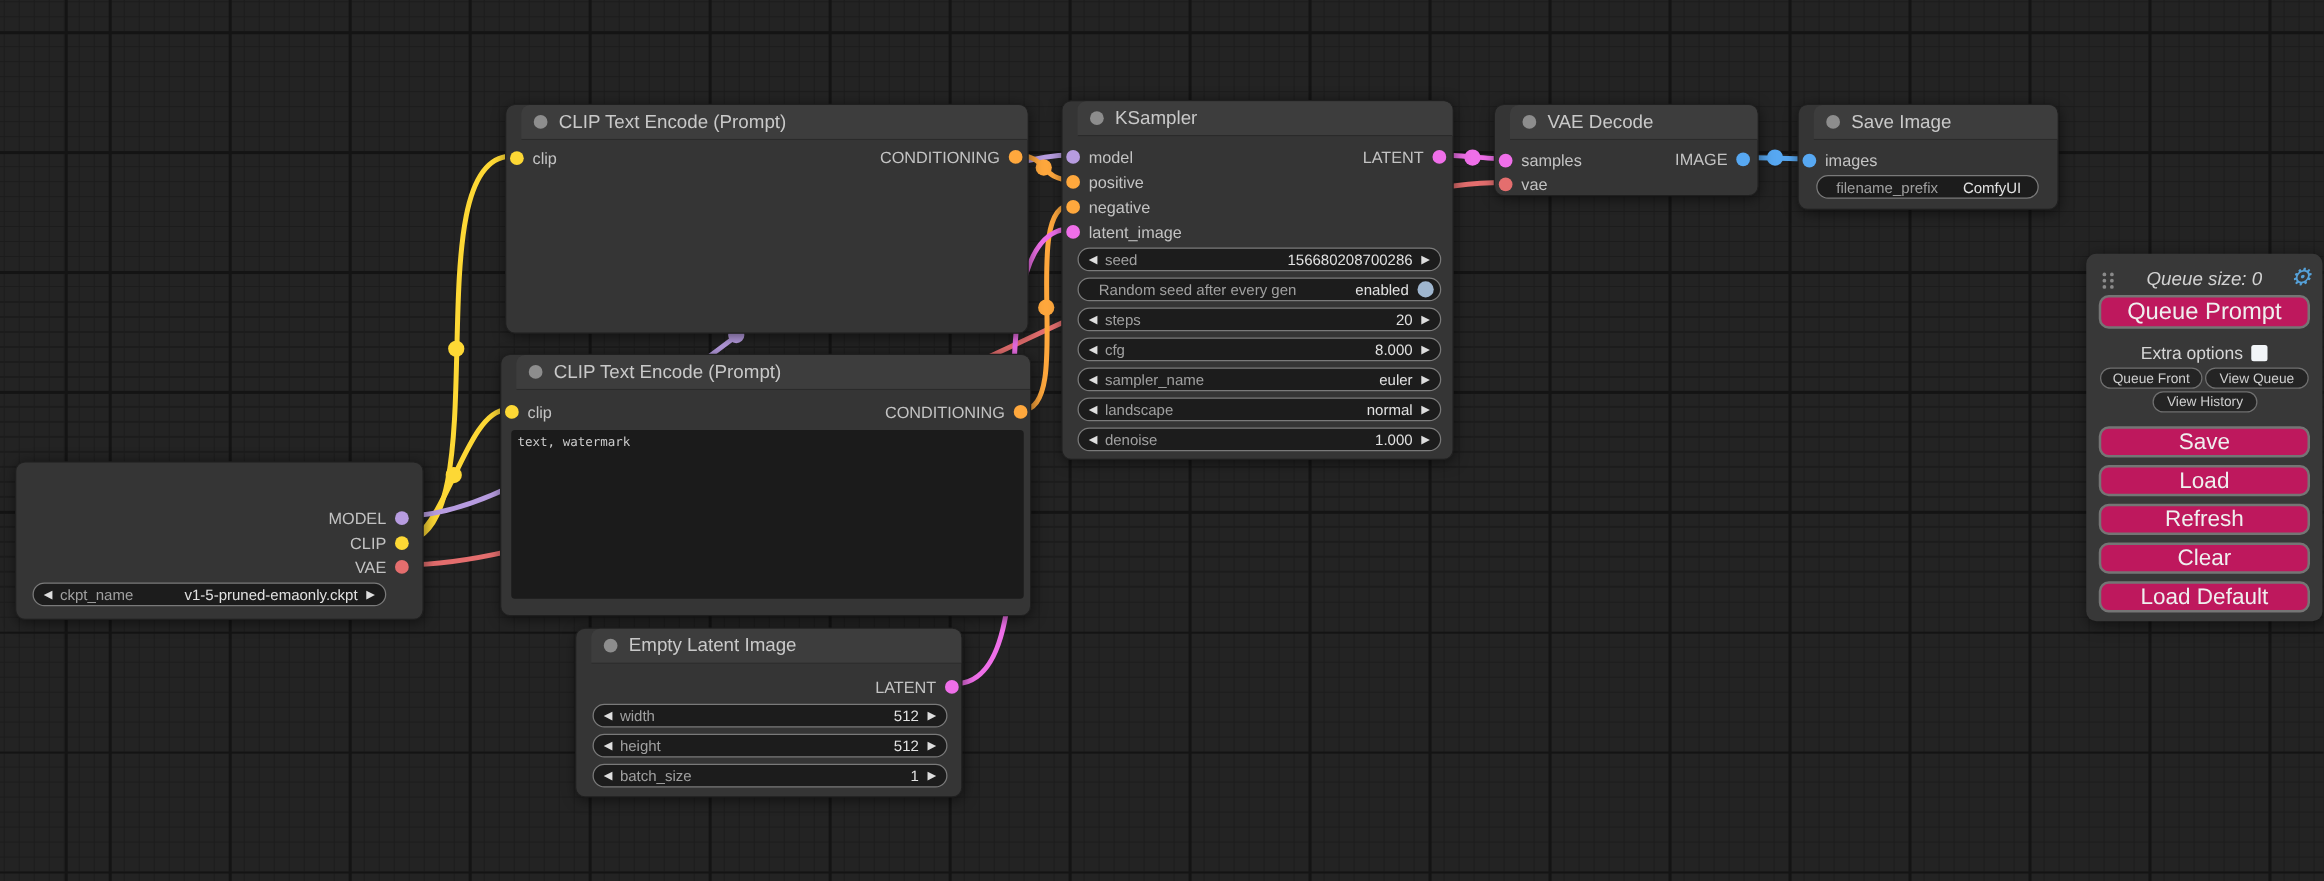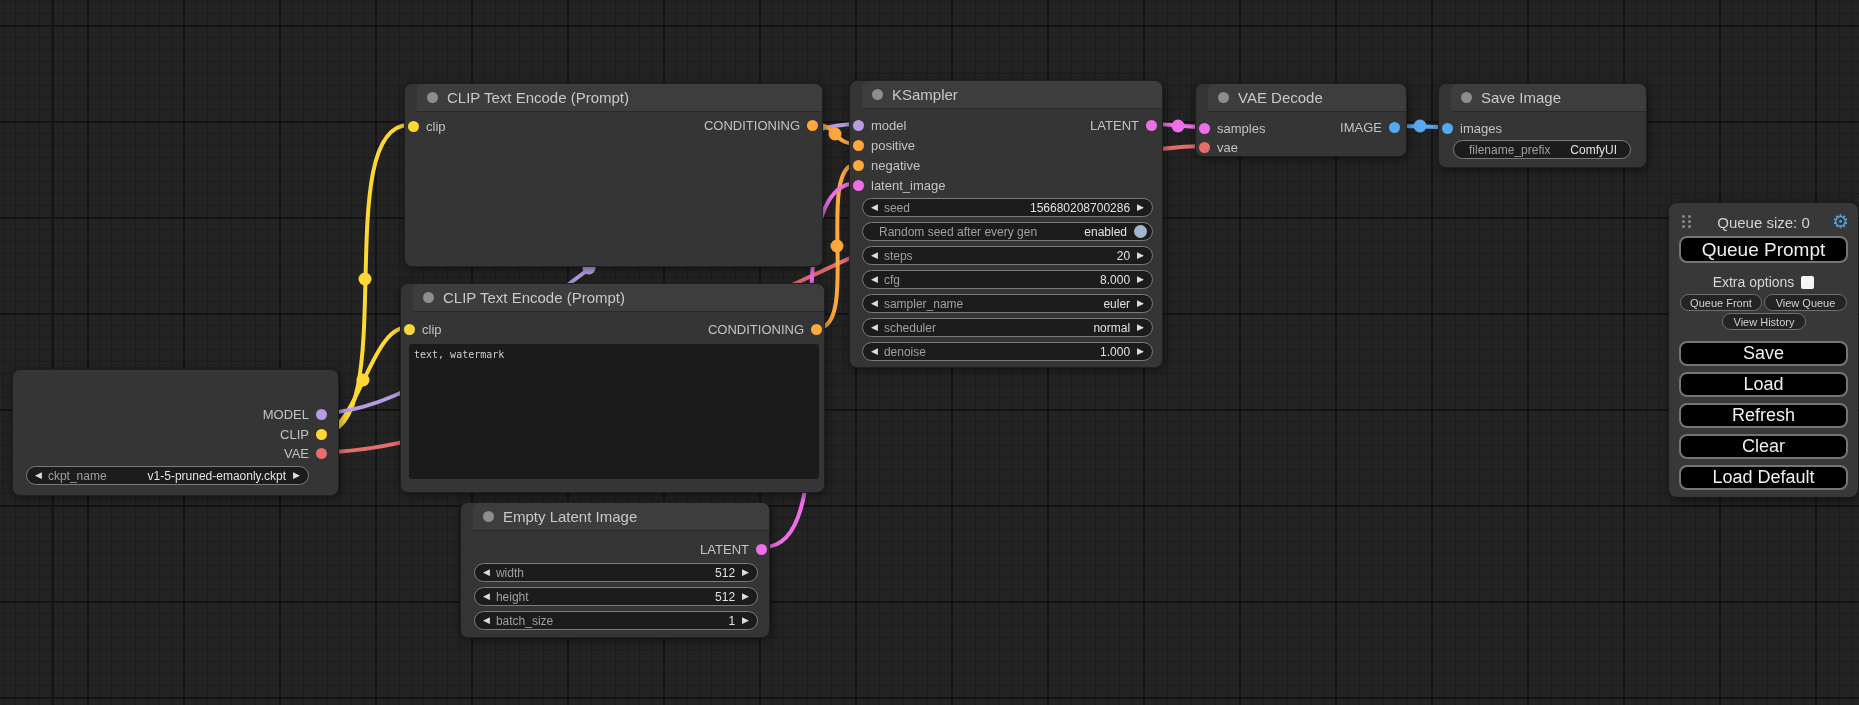--- a/index.html
+++ b/index.html
@@ -40,27 +40,27 @@
   .pill .wlabel{margin-left:6px;color:#a0a0a0;}
   .pill .wvalue{margin-left:auto;margin-right:7px;color:#e2e2e2;}
   .pill .toggle{width:13px;height:13px;border-radius:50%;margin-right:5px;flex:0 0 auto;}
   .tarea{
     position:absolute;background:#1b1b1b;border-radius:3px;box-sizing:border-box;
     padding:3px 5px;color:#cdcdcd;font-family:"DejaVu Sans Mono",monospace;
     font-size:10px;line-height:1.5;white-space:pre-wrap;word-break:break-word;
   }
   
   #menu{position:absolute;z-index:3;background:#383838;border-radius:8px;box-shadow:2px 3px 12px rgba(0,0,0,.55);}
-  #menu .mhead{position:absolute;left:0;right:0;top:9px;height:20px;display:flex;align-items:center;}
+  #menu .mhead{position:absolute;left:0;right:0;top:9px;height:20px;display:flex;align-items:flex-end;font-style:italic;}
   #menu .drag{position:relative;width:9px;height:14px;margin-left:13px;}
   #menu .drag i{position:absolute;width:3px;height:3px;border-radius:50%;background:#8a8a8a;}
   #menu .qsize{position:absolute;left:0;right:0;text-align:center;color:#d2d2d2;font-size:15px;}
   #menu .gear{position:absolute;right:9px;top:-2px;color:#55a1d9;font-size:19px;}
   .mbtn{
-    position:absolute;left:10px;width:169px;background:#000000;border:2px solid #757575;
+    position:absolute;left:10px;width:169px;background:#be185d;border:2px solid #757575;
     border-radius:8px;box-sizing:border-box;color:#efefef;display:flex;
     align-items:center;justify-content:center;white-space:nowrap;
   }
   .spill{
     position:absolute;background:#242424;border:1.5px solid #6f6f6f;border-radius:9px;
     box-sizing:border-box;color:#cfcfcf;font-size:11px;display:flex;align-items:center;
     justify-content:center;height:17px;white-space:nowrap;
   }
   .xrow{position:absolute;left:0;right:0;display:flex;align-items:center;justify-content:center;gap:7px;color:#d6d6d6;font-size:14px;}
   .checkbox{width:13px;height:13px;background:#f2f5f8;border-radius:2px;}
@@ -221,21 +221,21 @@
       <span class="arrow r">▶</span>
     </div>
     <div class="pill" style="left:12px;top:213px;width:291px">
       <span class="arrow l">◀</span>
       <span class="wlabel">sampler_name</span>
       <span class="wvalue">euler</span>
       <span class="arrow r">▶</span>
     </div>
     <div class="pill" style="left:12px;top:237px;width:291px">
       <span class="arrow l">◀</span>
-      <span class="wlabel">scheduler</span>
+      <span class="wlabel">landscape</span>
       <span class="wvalue">normal</span>
       <span class="arrow r">▶</span>
     </div>
     <div class="pill" style="left:12px;top:261px;width:291px">
       <span class="arrow l">◀</span>
       <span class="wlabel">denoise</span>
       <span class="wvalue">1.000</span>
       <span class="arrow r">▶</span>
     </div>
   </div>

